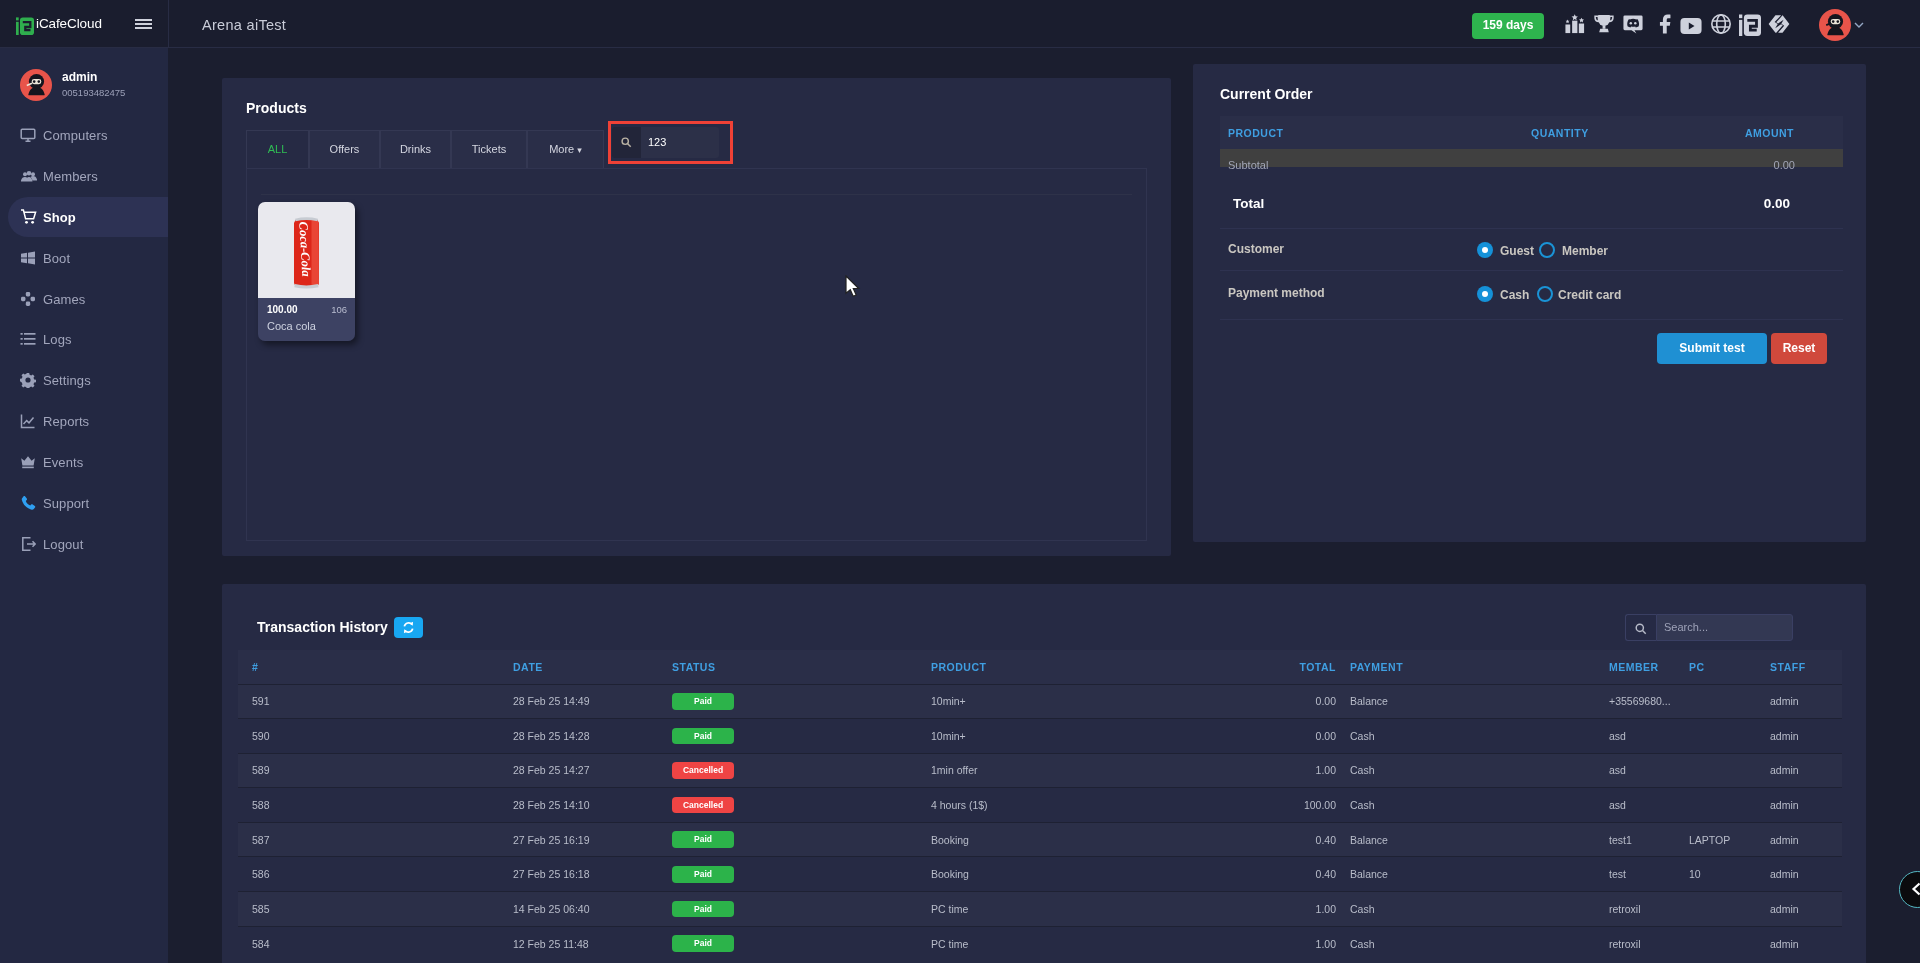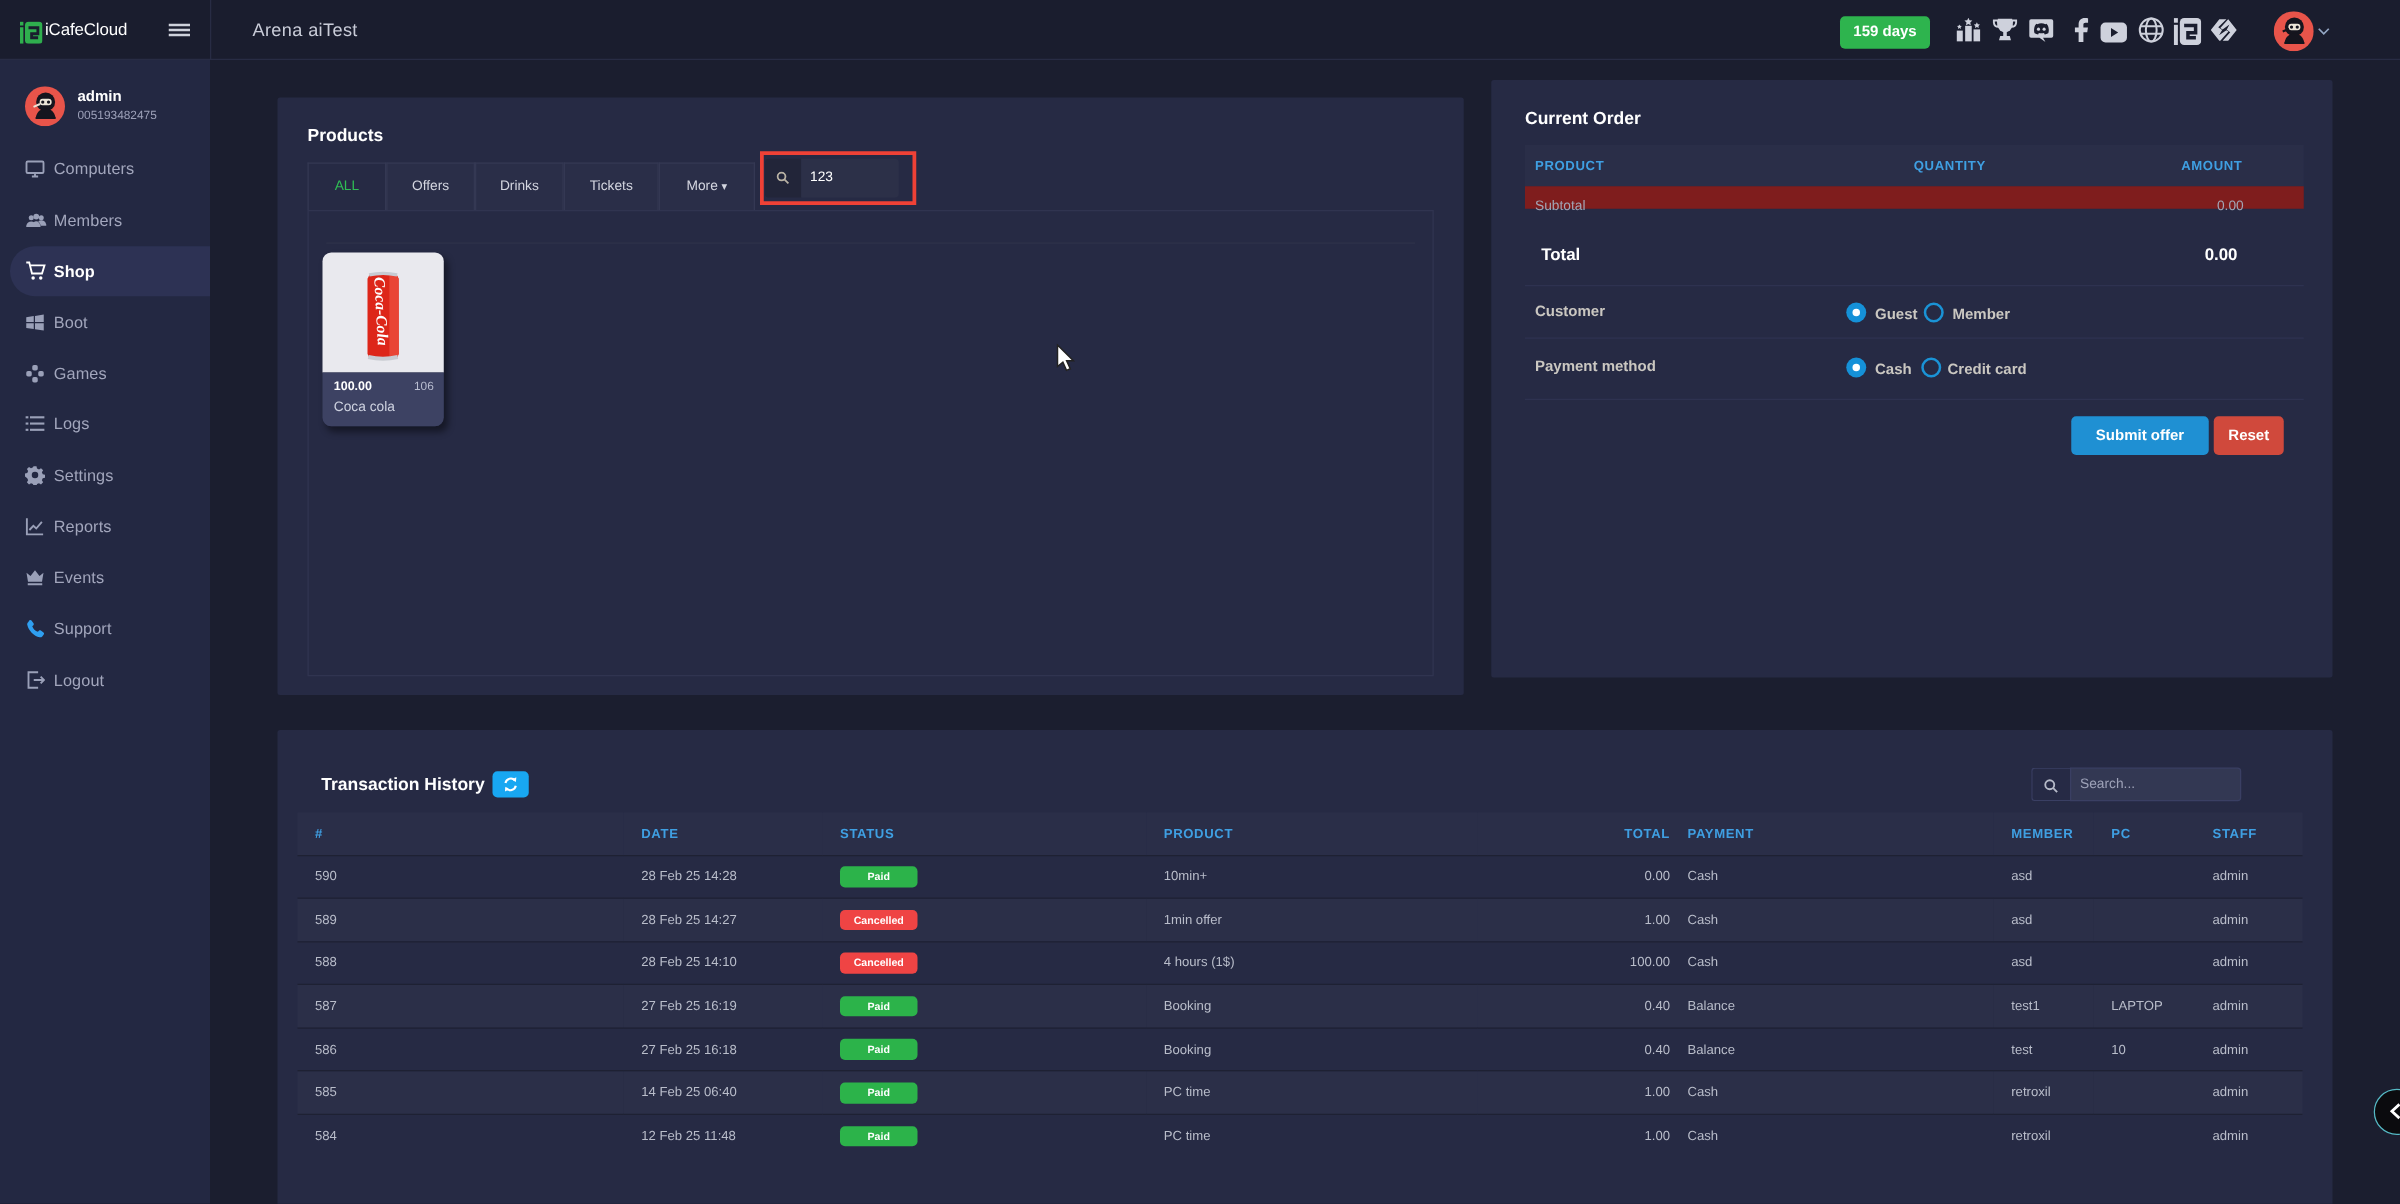--- a/index.html
+++ b/index.html
@@ -42,21 +42,21 @@
 #pitem{position:absolute;left:36px;top:124px;width:97px;height:139px;border-radius:7px;box-shadow:3px 4px 6px rgba(0,0,0,.45)}
 #pitem .img{position:absolute;left:0;top:0;width:97px;height:96px;background:#e9e9ee;border-radius:7px 7px 0 0}
 #pitem .info{position:absolute;left:0;top:96px;width:97px;height:43px;background:#3d4263;border-radius:0 0 7px 7px}
 #pitem .price{position:absolute;left:9px;top:6px;font-size:10px;font-weight:bold;color:#fff}
 #pitem .stock{position:absolute;right:8px;top:6px;font-size:9.5px;color:#b9bdd0}
 #pitem .pname{position:absolute;left:9px;top:22px;font-size:11px;color:#ced2e0}
 
 .orow{position:absolute;left:27px;width:623px}
 #o-head{top:52px;height:33px;background:#2a2e48}
 #o-head span{position:absolute;top:11px;font-size:10.5px;font-weight:bold;color:#3f9fe2;letter-spacing:.5px}
-#o-sub{top:85px;height:18px;background:#7f1d1d}
+#o-sub{top:85px;height:18px;background:#404040}
 #o-total{top:118px;height:46px}
 #o-cust{top:164px;height:42px;border-top:1px solid #2e3250}
 #o-pay{top:206px;height:47px;border-top:1px solid #2e3250}
 #o-foot{top:255px;height:1px;background:#2e3250}
 .rlabel{position:absolute;left:8px;font-size:12px;font-weight:bold;color:#cac7c1}
 .radio{position:absolute;width:16px;height:16px;border-radius:50%}
 .radio.sel{background:#1591d8}
 .radio.sel i{position:absolute;left:5px;top:5px;width:6px;height:6px;background:#fff;border-radius:50%}
 .radio.un{border:2px solid #1a93d6}
 .btn{position:absolute;border-radius:4px;color:#fff;font-size:12px;font-weight:bold;text-align:center}
@@ -326,21 +326,21 @@
   <div class="orow" id="o-pay">
     <div class="rlabel" style="top:15px">Payment method</div>
     <div class="radio sel" style="left:257px;top:15px">
         <i></i>
       </div>
     <span style="position:absolute;left:280px;top:17px;font-size:12px;font-weight:bold;color:#cac7c1">Cash</span>
     <div class="radio un" style="left:317px;top:15px"></div>
     <span style="position:absolute;left:338px;top:17px;font-size:12px;font-weight:bold;color:#cac7c1">Credit card</span>
   </div>
   <div class="orow" id="o-foot"></div>
-  <div class="btn" id="btn-submit">Submit offer</div>
+  <div class="btn" id="btn-submit">Submit test</div>
   <div class="btn" id="btn-reset">Reset</div>
 </div>
 
 <div class="card" id="history">
   <div class="cardtitle" style="left:35px;top:35px;font-size:14px">Transaction History</div>
   <div id="h-refresh">
       <svg style="position:absolute;left:8px;top:4px" width="13" height="13" viewBox="0 0 16 16">
         <g fill="none" stroke="#fff" stroke-width="2.1">
           <path d="M2.9 6.6a5.4 5.4 0 019.5-2.3"></path>
           <path d="M13.1 9.4a5.4 5.4 0 01-9.5 2.3"></path>
@@ -378,20 +378,31 @@
             <th>#</th>
             <th>DATE</th>
             <th>STATUS</th>
             <th>PRODUCT</th>
             <th class="num">TOTAL</th>
             <th>PAYMENT</th>
             <th>MEMBER</th>
             <th>PC</th>
             <th>STAFF</th>
           </tr>
+      <tr class="odd">
+            <td>591</td>
+            <td>28 Feb 25 14:49</td>
+            <td><span class="badge g">Paid</span></td>
+            <td>10min+</td>
+            <td class="num">0.00</td>
+            <td>Balance</td>
+            <td>+35569680...</td>
+            <td></td>
+            <td>admin</td>
+          </tr>
       <tr>
             <td>590</td>
             <td>28 Feb 25 14:28</td>
             <td><span class="badge g">Paid</span></td>
             <td>10min+</td>
             <td class="num">0.00</td>
             <td>Cash</td>
             <td>asd</td>
             <td></td>
             <td>admin</td>

